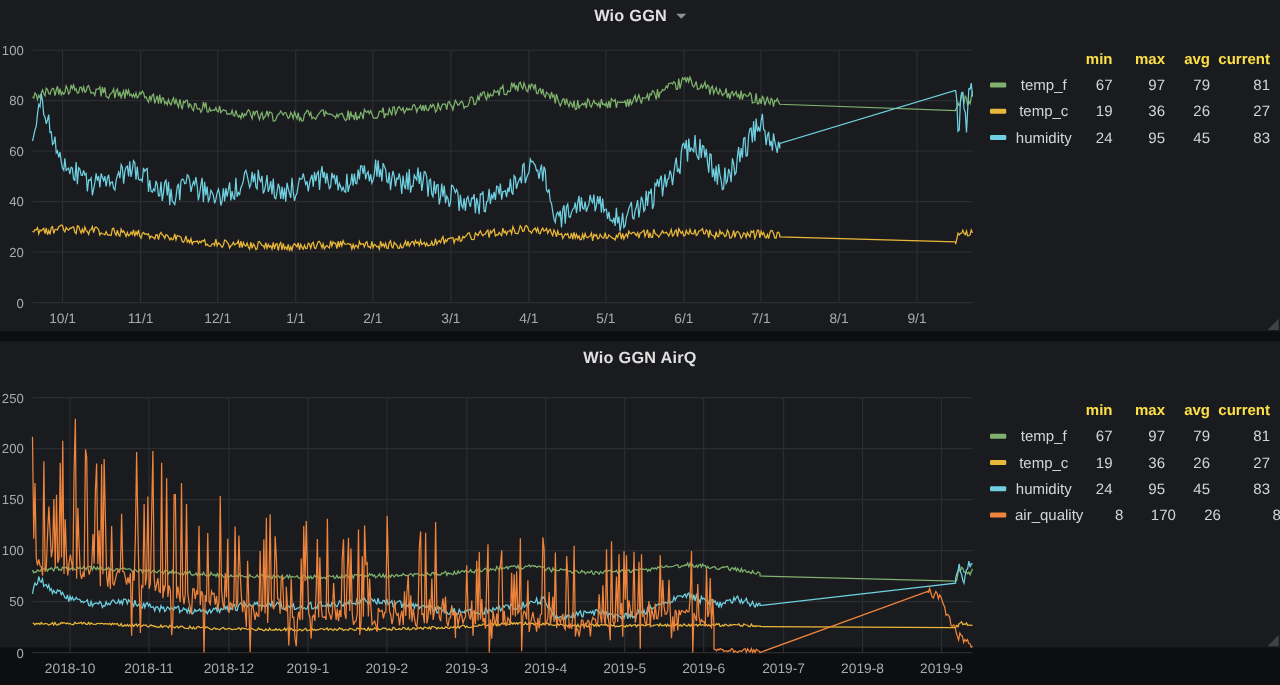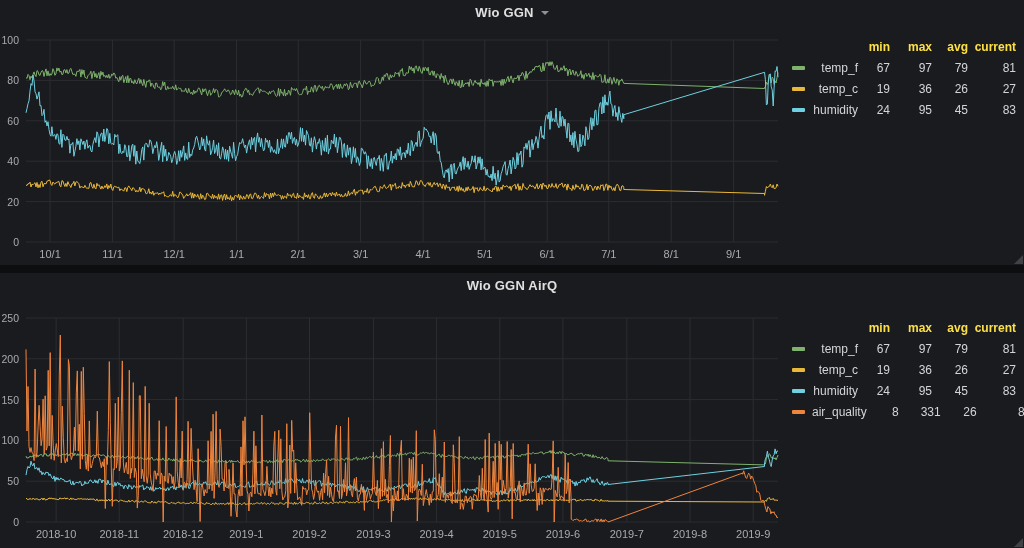--- a/index.html
+++ b/index.html
@@ -1,36 +1,36 @@
 <!DOCTYPE html>
 <html><head>
 <meta charset="utf-8">
 <style>
   * { margin:0; padding:0; box-sizing:border-box; }
   html,body { width:1024px; height:548px; background:#0d0e10; overflow:hidden;
               font-family:"Liberation Sans", sans-serif; }
   .panel { position:relative; width:1024px; background:#1a1b1e; }
   .panel-1 { height:265px; margin-bottom:8px; }
-  .panel-2 { height:275px; }
+  .panel-2 { height:245px; }
   .panel-header { height:24px; display:flex; align-items:center; justify-content:center;
                   cursor:pointer;text-align:right; }
   .panel-title { font-size:13px; font-weight:bold; color:#e0e0e0; letter-spacing:.2px; }
   .caret { display:inline-block; width:0; height:0; margin-left:7px; margin-top:2px;
            border-left:4px solid transparent; border-right:4px solid transparent;
            border-top:4px solid #8e9297; }
   svg.chart { position:absolute; left:0; top:24px; display:block; }
   svg.chart text { font-family:"Liberation Sans", sans-serif; }
   .legend { position:absolute; right:8px; width:224px; }
   .panel-1 .legend { top:36px; }
   .panel-2 .legend { top:44px; }
   .lrow { display:grid; grid-template-columns:18px 1fr 32px 42px 36px 48px;
           align-items:center; height:21px; font-size:12px; color:#d4d5d7; }
   .lrow .lval { text-align:right; }
   .lhead { color:#fde047; font-weight:bold; }
-  .lname { text-align:right; padding-left:2px; cursor:pointer; }
+  .lname { text-align:center; padding-left:2px; cursor:pointer; }
   .swatch { display:inline-block; width:13px; height:4px; border-radius:1px; vertical-align:middle; }
   .lsw { display:flex; align-items:center; }
   .resize-handle { position:absolute; right:1px; bottom:1px; width:0; height:0;
                    border-left:9px solid transparent; border-bottom:9px solid #3f4247;
                    cursor:nwse-resize; }
 </style>
 </head>
 <body>
 
 <div class="panel panel-1">
@@ -206,19 +206,19 @@
         <span class="lval">95</span>
         <span class="lval">45</span>
         <span class="lval">83</span>
       </div>
       <div class="lrow">
         <span class="lsw">
           <span class="swatch" style="background: rgb(239, 132, 60);"></span>
         </span>
         <span class="lname">air_quality</span>
         <span class="lval">8</span>
-        <span class="lval">331</span>
+        <span class="lval">170</span>
         <span class="lval">26</span>
         <span class="lval">8</span>
       </div>
     </div>
   <div class="resize-handle"></div>
 </div>
 
 </body></html>

